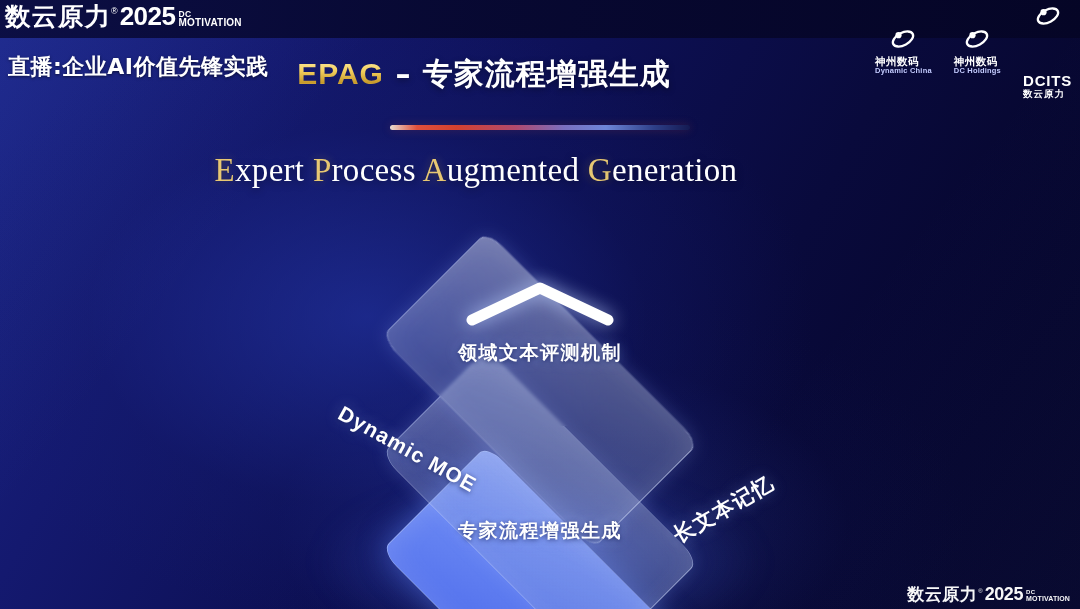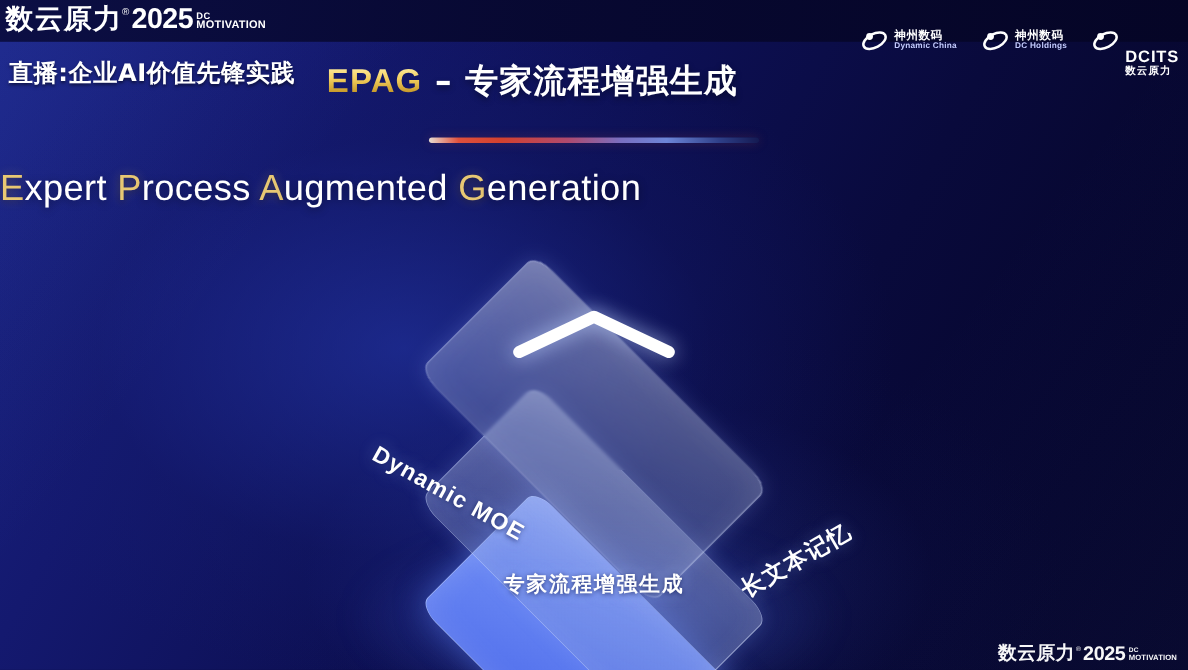--- a/index.html
+++ b/index.html
@@ -72,21 +72,21 @@
     text-shadow: 0 1px 3px rgba(0,0,0,0.55);
     z-index:31;
   }
 
   
   .partners {
     position:absolute; top:4px; right:8px;
     display:flex; align-items:center; gap:22px;
     z-index:31;
   }
-  .partner { display:flex; align-items:center; gap:5px; }
+  .partner { display:flex; align-items:center; gap:5px;flex-direction:column; }
   .swirl { width:26px; height:24px; flex:0 0 auto; }
   .partner-txt { display:flex; flex-direction:column; line-height:1.05; }
   .partner-cn { font-size:10.5px; font-weight:800; color:#ffffff; letter-spacing:0.5px; white-space:nowrap; font-family:"DejaVu Sans", sans-serif; }
   .partner-en { font-size:7.5px; font-weight:700; color:#c4ccff; letter-spacing:0.2px; white-space:nowrap; }
   .partner-cn.big { font-size:15px; letter-spacing:0.8px; font-family:"Liberation Sans", sans-serif;margin-top:40px; }
   .partner-en.cn2 { font-size:9.5px; color:#ffffff; font-weight:800; font-family:"DejaVu Sans", sans-serif; letter-spacing:1px; }
 
   
   .main-title {
     position:absolute; top:54px; left:0; width:968px;
@@ -106,24 +106,24 @@
   .divider {
     position:absolute; top:125px; left:50%; transform:translateX(-50%);
     width:300px; height:5px; border-radius:3px;
     background: linear-gradient(90deg, #e8dcd0 0%, #e0503c 9%, #d4412f 22%, #b04a6e 42%, #7a6fc0 58%, #6d86d8 72%, #2e3f88 88%, #141a52 100%);
     z-index:20;
     box-shadow: 0 0 10px rgba(200,80,60,0.25);
   }
 
   .sub-title {
     position:absolute; top:152px; left:0; width:952px;
-    text-align:left; white-space:nowrap;
+    text-align:center; white-space:nowrap;
     font-size:33px; font-weight:500; letter-spacing:0.3px;
     z-index:20;
-    font-family:Liberation Sans, sans-serif;
+    font-family:Liberation Serif, serif;
     text-shadow: 0 2px 8px rgba(0,0,0,0.42);
   }
   .sub-title .cap {
     color:#e8c873;
     text-shadow: 0 0 10px rgba(230,190,100,0.30), 0 2px 6px rgba(0,0,0,0.35);
   }
   .sub-title .rest { color:#ffffff; }
 
   
   .stack {
@@ -324,20 +324,21 @@
       <div class="face"></div>
     </div>
 
     <div class="chevron-wrap">
       <svg width="156" height="52" viewBox="0 0 156 52">
         <polyline points="10,42 78,10 146,42" fill="none" stroke="#ffffff" stroke-width="11" stroke-linecap="round" stroke-linejoin="round"></polyline>
       </svg>
     </div>
 
     <div class="labels">
+      <div class="lab lab-top">领域文本评测机制</div>
       <div class="lab lab-left">Dynamic MOE</div>
       <div class="lab lab-right">长文本记忆</div>
       <div class="lab lab-bot">专家流程增强生成</div>
     </div>
 
   </div>
 
   <div class="watermark">
     <span class="wm-cn">数云原力</span>
     <span class="wm-reg">®</span>

